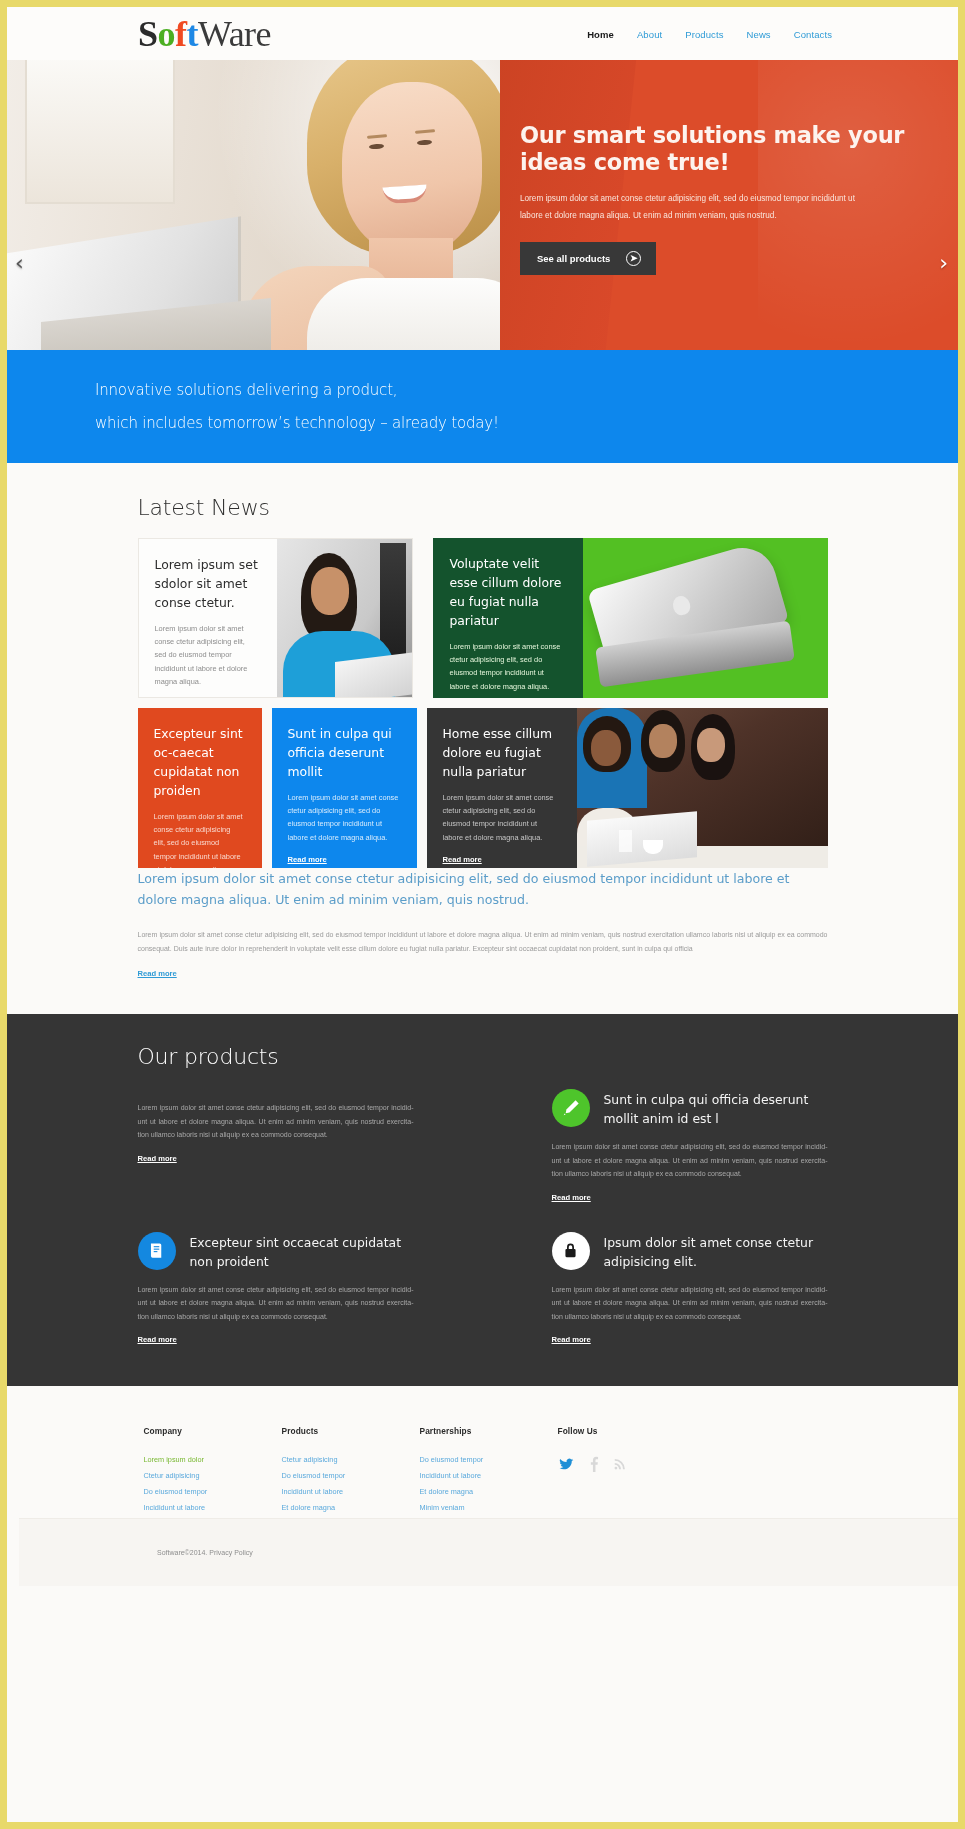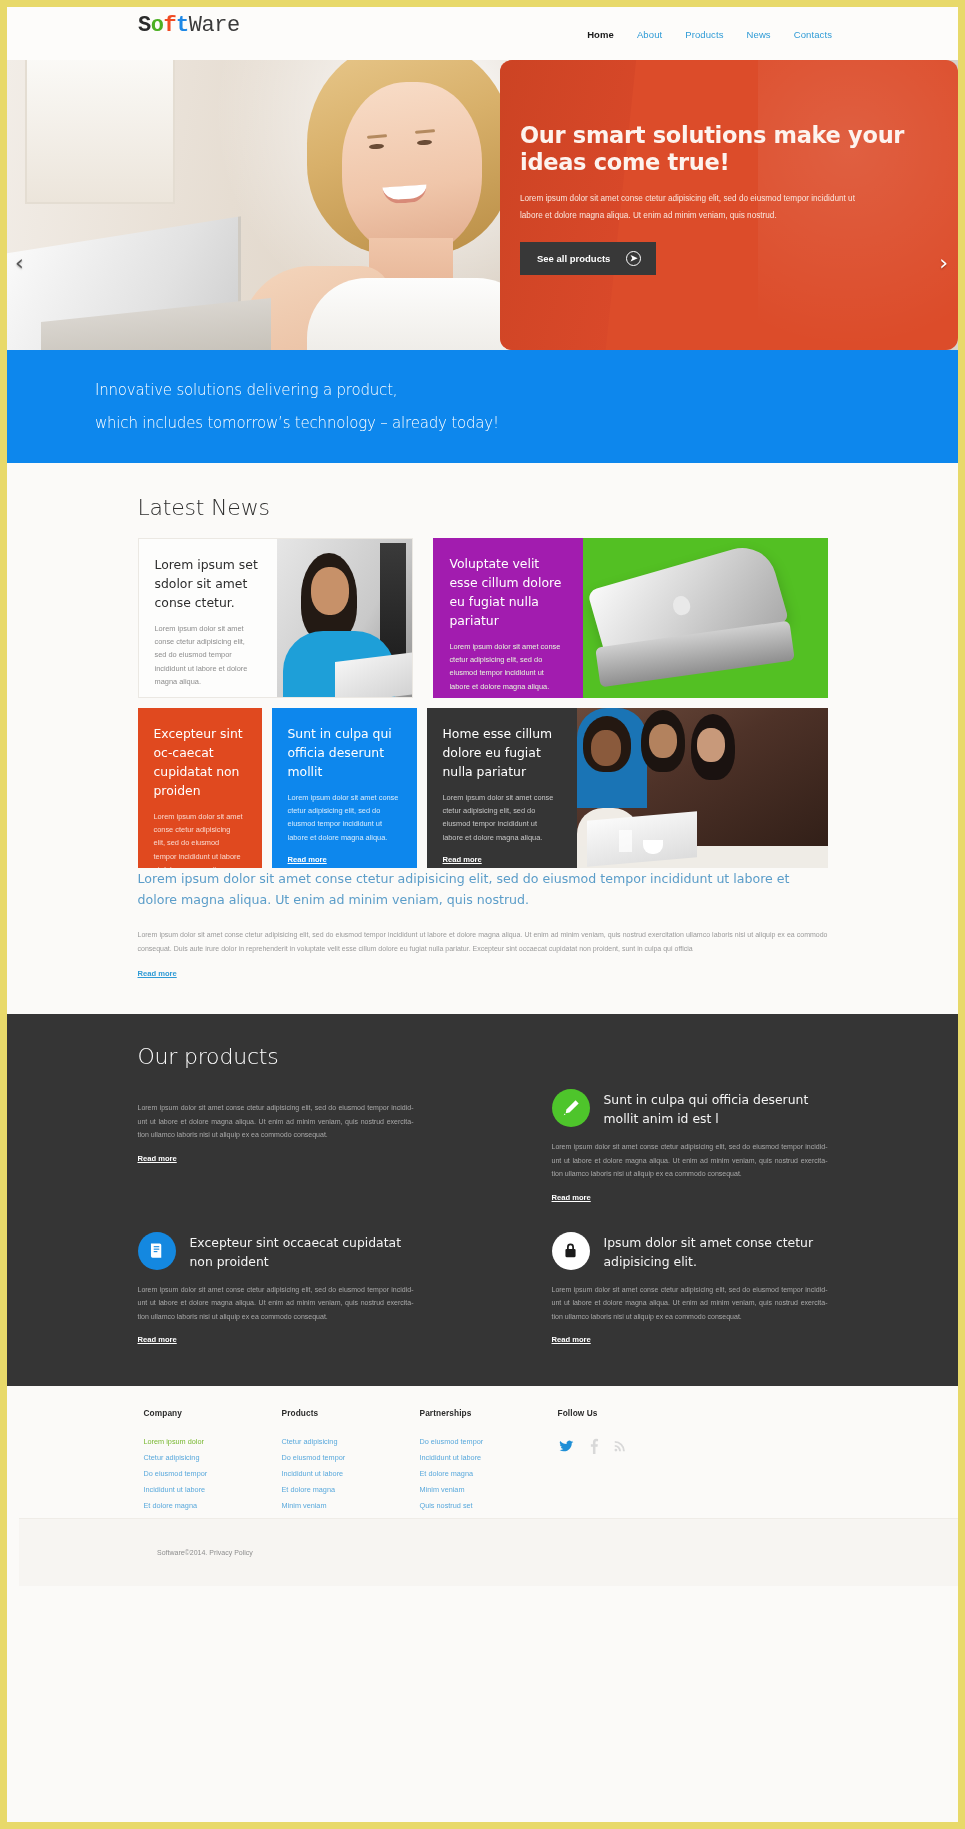--- a/index.html
+++ b/index.html
@@ -27,22 +27,22 @@
   .header {
     height: 53px;
     background: #fdfcfa;
     display: flex;
     align-items: center;
     position: relative;
   }
   .logo {
     position: absolute;
     left: 131px; top: 6px;
-    font-family: Liberation Mono, monospace;
-    font-size: 22px;
+    font-family: Liberation Serif, serif;
+    font-size: 36px;
     letter-spacing: -0.5px;
   }
   .logo span { font-weight: 400; }
   .logo .l-s { color: #2b2b2b; font-weight: 700; }
   .logo .l-o { color: #4caf22; font-weight: 700; }
   .logo .l-f { color: #f04a22; font-weight: 700; }
   .logo .l-t { color: #1e88e5; font-weight: 700; }
   .logo .l-ware { color: #3b3b3b; font-weight: 300; }
 
   .nav {
@@ -151,21 +151,20 @@
     background: linear-gradient(180deg,#d9d5cf,#c6c1b8);
     transform: skewY(-6deg);
   }
 
   .hero-panel {
     position: absolute;
     left: 493px; top: 0;
     width: 458px; height: 290px;
     background: #dc4c2a;
     overflow: hidden;
-    border-radius: 12px;
   }
   .hero-panel::before {
     content: "";
     position: absolute;
     left: -40px; top: -30px;
     width: 160px; height: 360px;
     background: linear-gradient(100deg,#c43f20,#d9482a);
     transform: rotate(6deg);
     opacity: .75;
   }
@@ -310,21 +309,21 @@
     border-radius: 50% 50% 38% 38%; background: #231a14; }
   .tg-face { position: absolute; left: 34px; top: 28px; width: 38px; height: 48px;
     border-radius: 46%; background: #c79169; }
   .tg-body { position: absolute; left: 6px; top: 92px; width: 112px; height: 70px;
     border-radius: 40px 40px 0 0; background: #1e9fd8; }
   .tg-lap { position: absolute; left: 58px; top: 118px; width: 80px; height: 42px;
     background: linear-gradient(160deg,#f5f5f5,#d2d2d2); transform: skewY(-7deg); }
 
   .c-news2 {
     width: 400px; height: 160px;
-    background: #a21caf;
+    background: #14532d;
     display: flex;
   }
   .c-news2 .card-pad { width: 150px; }
   .c-news2 h3 { color: #ffffff; }
   .c-news2 p  { color: #e6f7dc; }
   .thumb-mac {
     flex: 1; position: relative; overflow: hidden;
     background: #53c023;
   }
   .tm-lid {
@@ -440,21 +439,21 @@
     color: #a9a9a9;
     font-size: 7px;
     line-height: 13.5px;
     text-align: justify;
   }
   .prod .rm { color: #ffffff; margin-top: 12px; }
 
   
   .footer {
     background: #fbfaf8;
-    padding-top: 22px;
+    padding-top: 40px;
     position: relative;
     height: 200px;
     margin-left: 12px;
   }
   .foot-grid {
     display: flex;
   }
   .foot-col { width: 138px; }
   .foot-col.follow { width: 180px; }
   .foot-col h4 {

